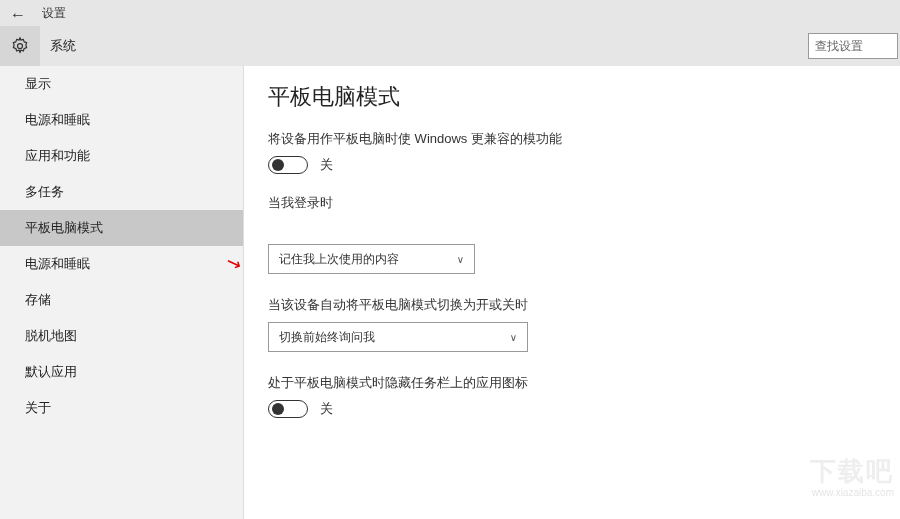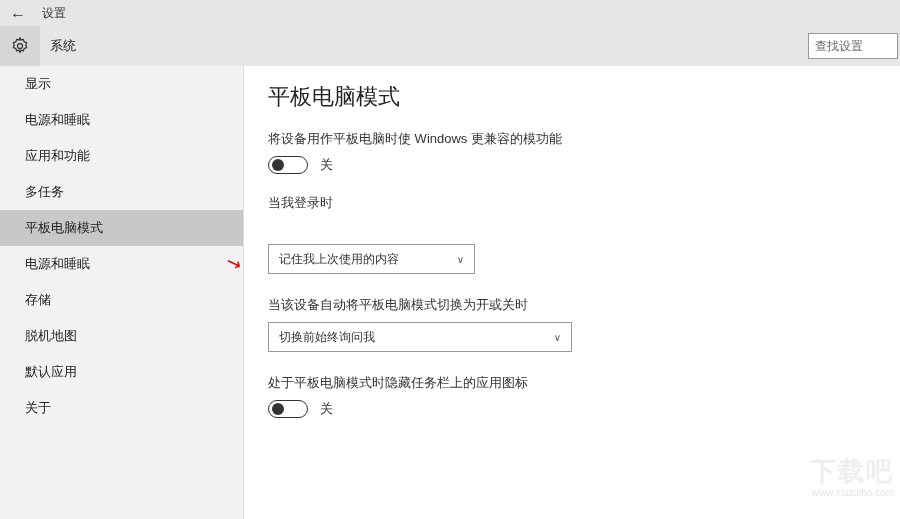--- a/index.html
+++ b/index.html
@@ -24,21 +24,21 @@
     .setting-desc { font-size: 13px; color: #333; margin-bottom: 8px; }
     
     .toggle-row { display: flex; align-items: center; gap: 12px; margin-bottom: 20px; }
     .toggle { width: 40px; height: 18px; border: 1px solid #333; border-radius: 9px; position: relative; cursor: pointer; background: #fff; }
     .toggle-knob { width: 12px; height: 12px; border-radius: 50%; background: #333; position: absolute; top: 2px; left: 3px; }
     .toggle-label { font-size: 13px; color: #333; }
     
     .dropdown { border: 1px solid #999; height: 30px; display: flex; align-items: center; justify-content: space-between; padding: 0 10px; font-size: 12px; color: #333; cursor: pointer; margin-bottom: 22px; background: #fff; }
     .dropdown .chev { font-size: 10px; color: #555; }
     .dd-narrow { width: 207px; margin-top: 32px; }
-    .dd-wide { width: 304px; }
+    .dd-wide { width: 260px; }
     
     .red-arrow { position: absolute; left: -18px; top: 186px; color: #d00; font-size: 18px; transform: rotate(-20deg); }
     
     .watermark { position: absolute; right: 6px; bottom: 20px; opacity: 0.18; font-size: 10px; color: #666; text-align: right; line-height: 1.2; }
     .watermark .big { font-size: 26px; font-weight: bold; letter-spacing: 2px; opacity: 0.6; }
   </style>
 </head>
 <body>
 
 <div class="title-bar">

